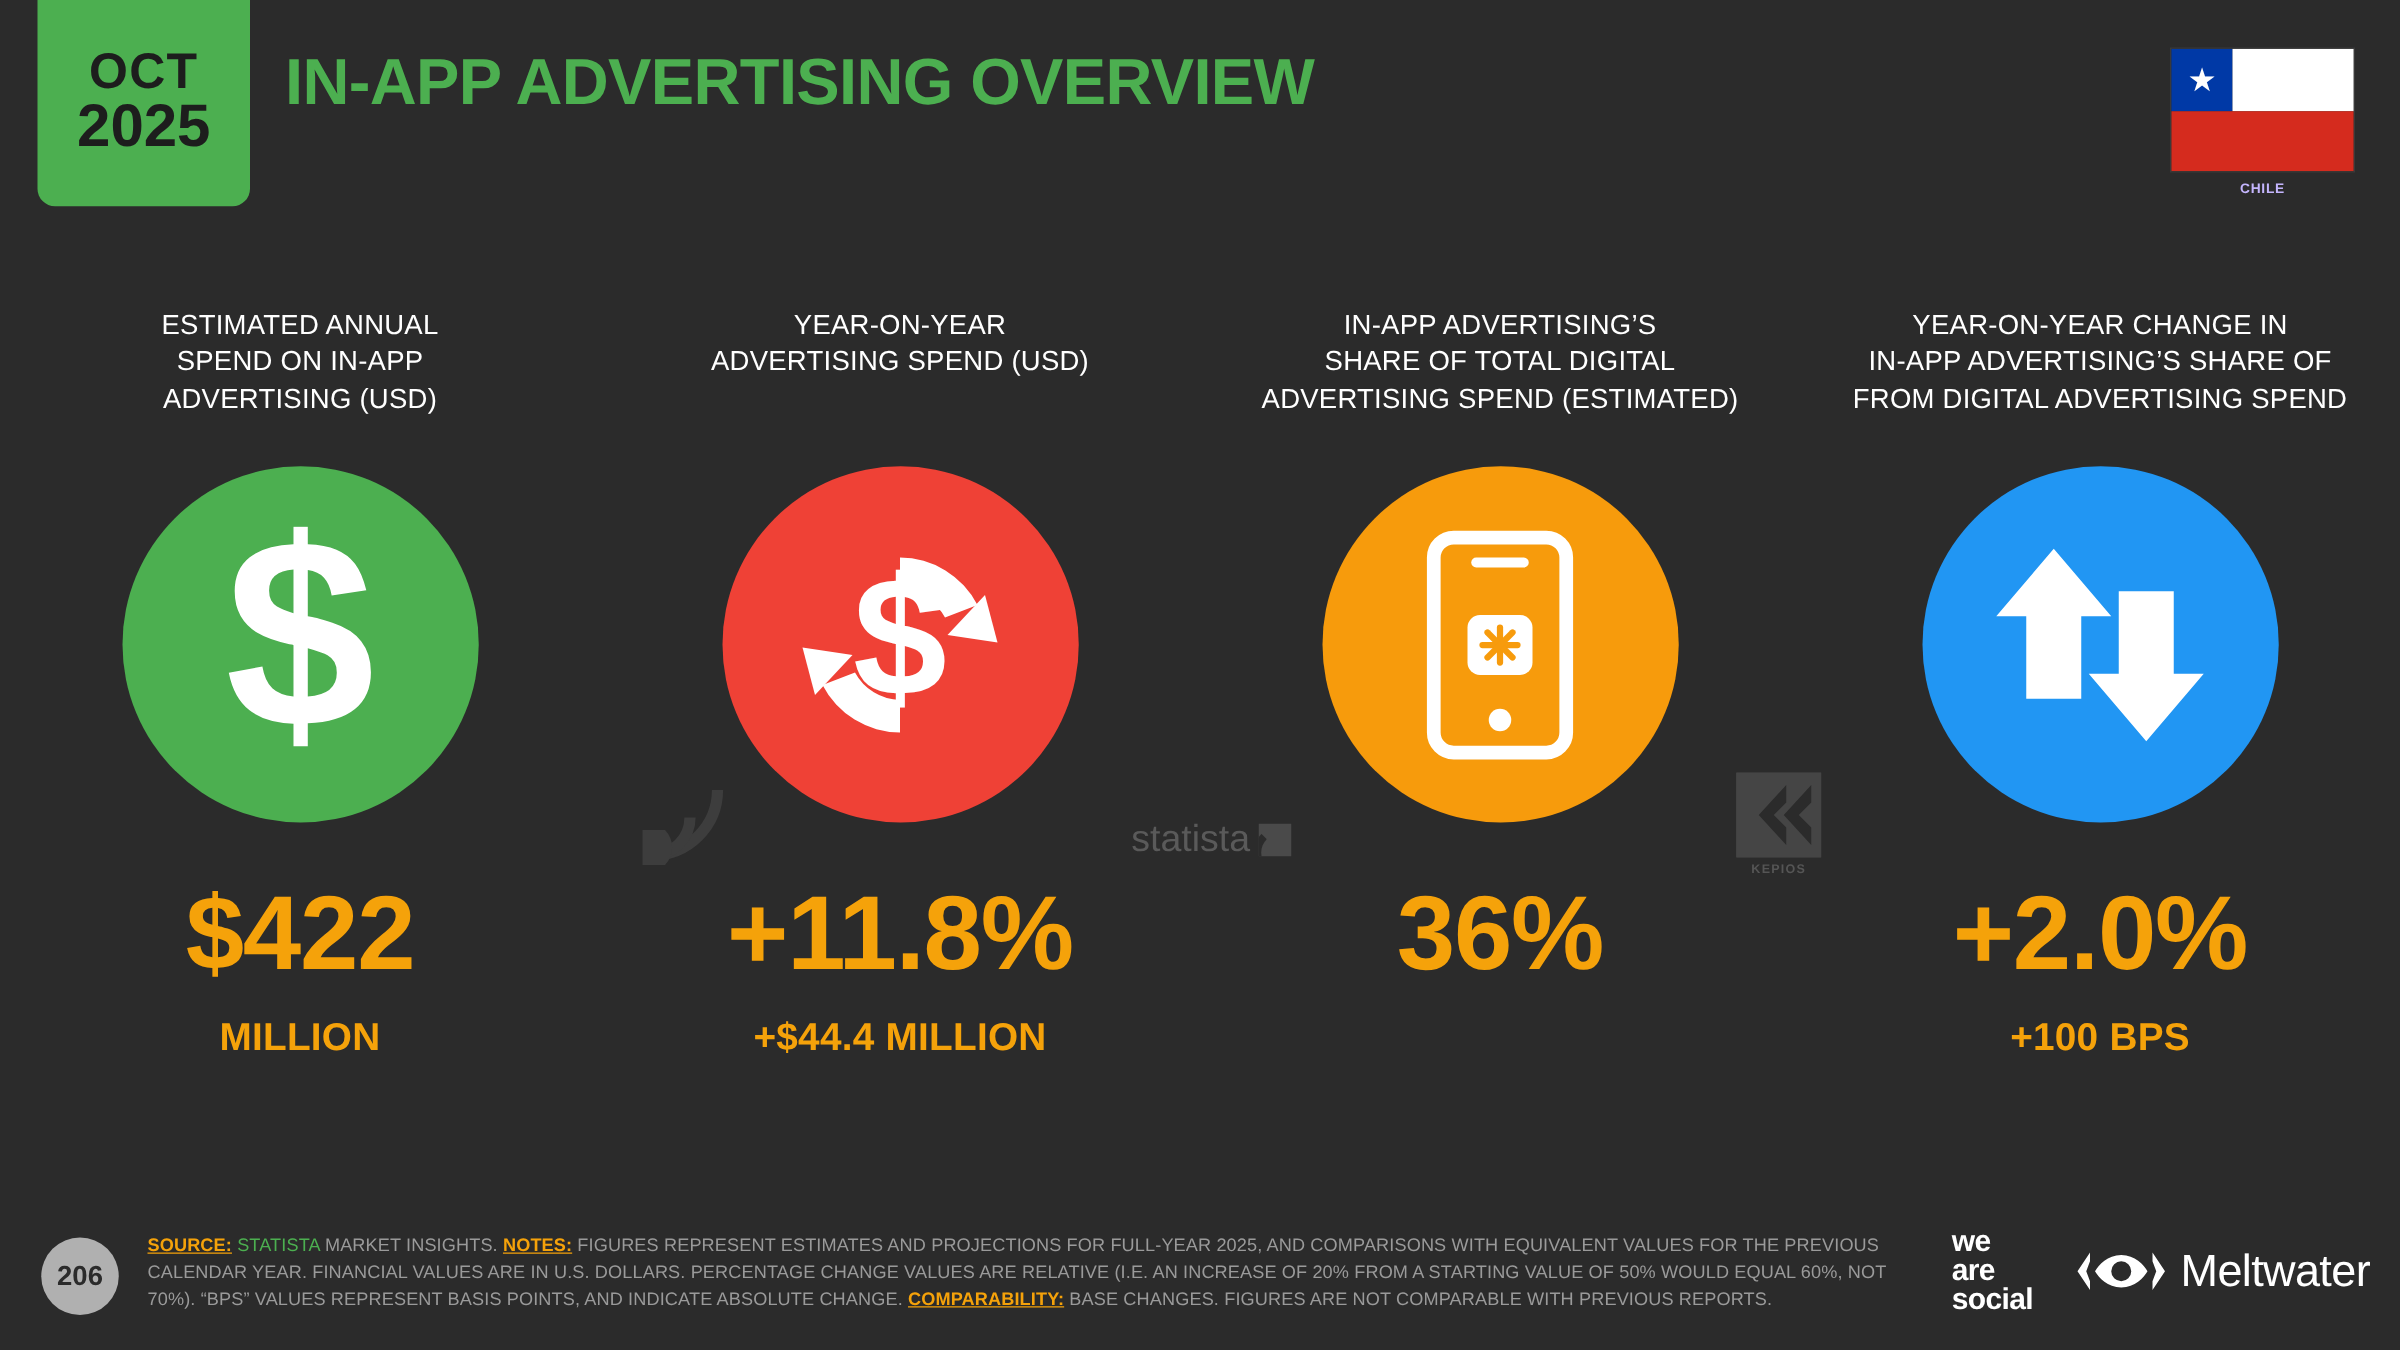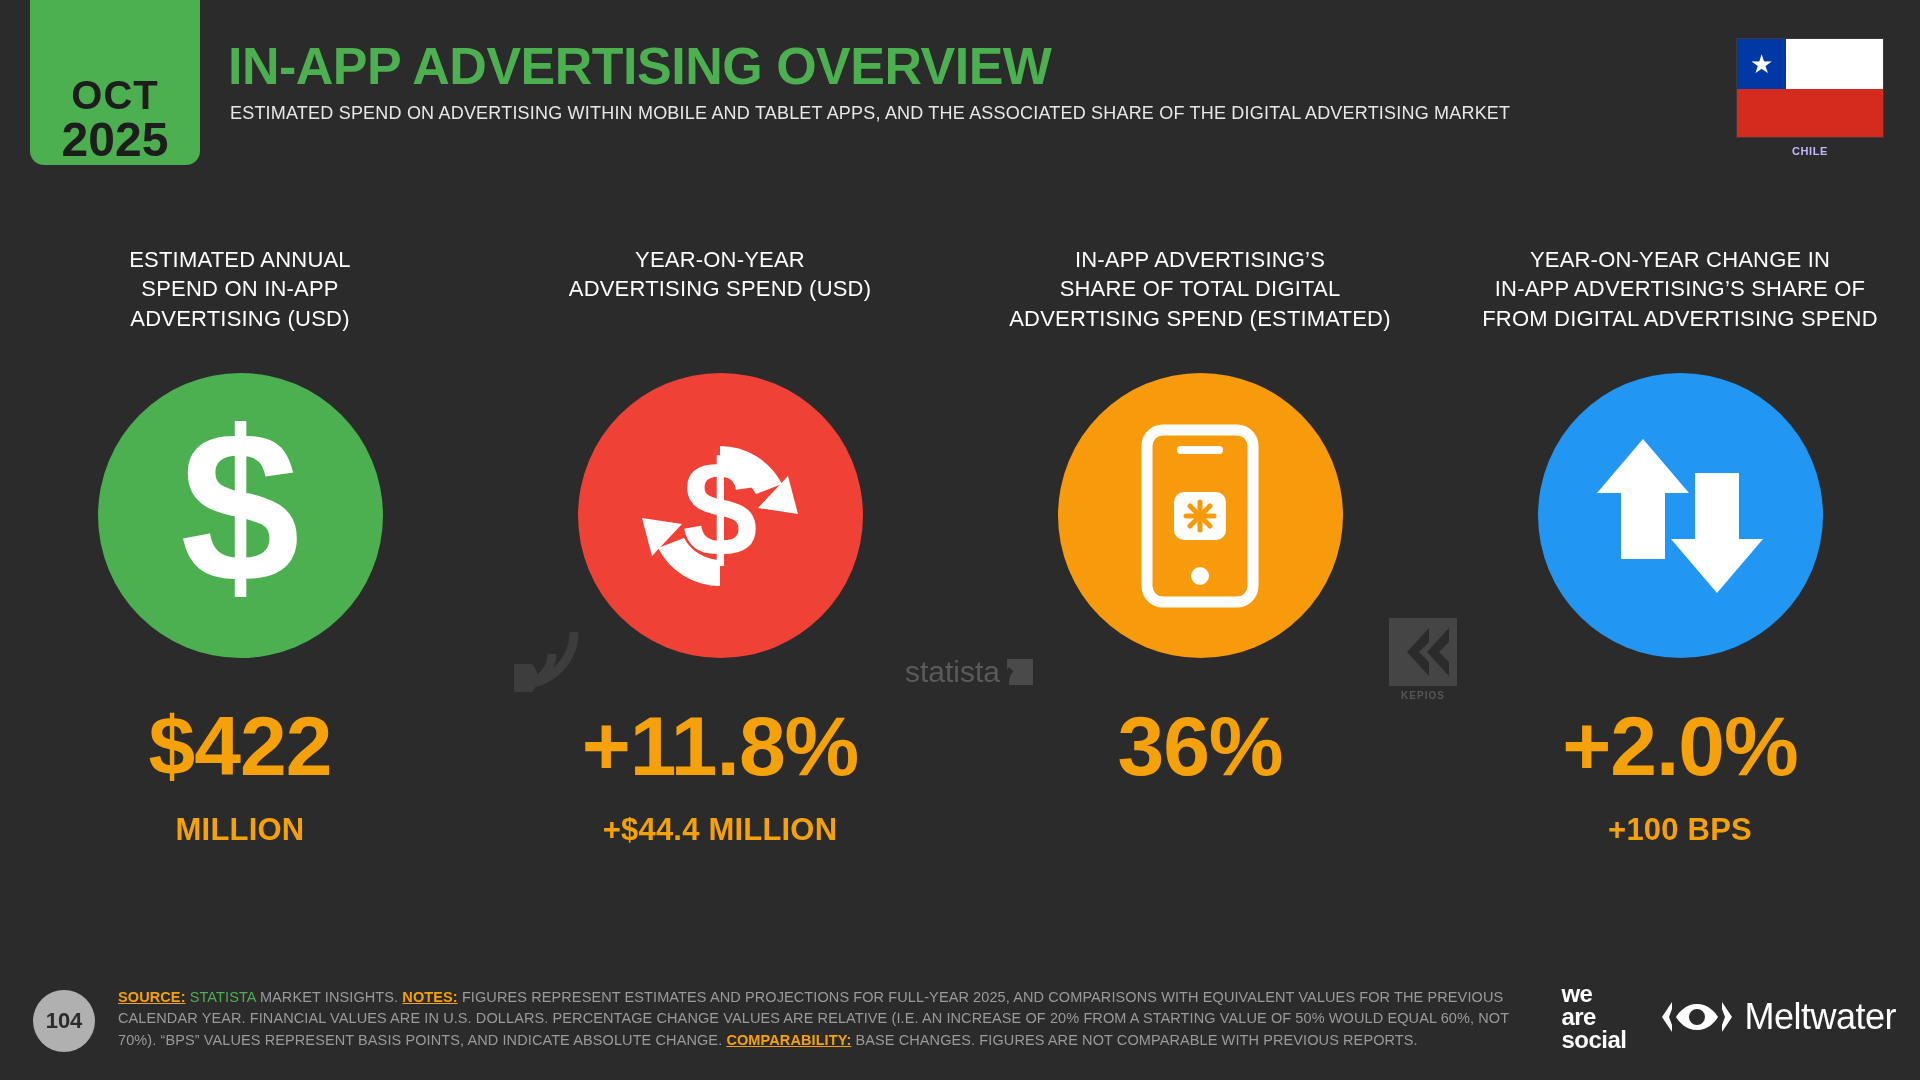--- a/index.html
+++ b/index.html
@@ -8,21 +8,21 @@
     background: #2b2b2b;
     font-family: "Liberation Sans", sans-serif;
     overflow: hidden;
   }
   .slide { position: relative; width: 1920px; height: 1080px; background: #2b2b2b; }
 
   
   .date-badge {
     position: absolute; left: 30px; top: 0; width: 170px; height: 165px;
     background: #4caf50; border-bottom-left-radius: 14px; border-bottom-right-radius: 14px;
-    display: flex; flex-direction: column; align-items: center; justify-content: flex-end;
+    display: flex; flex-direction: column; align-items: center; justify-content: center;
     color: #1d1d1d;
   }
   .date-badge .m { font-size: 40px; font-weight: bold; letter-spacing: 1px; line-height: 1.0; }
   .date-badge .y { font-size: 48px; font-weight: bold; letter-spacing: 0px; line-height: 1.05; }
 
   .title {
     position: absolute; left: 228px; top: 36px;
     font-size: 52px; font-weight: bold; color: #4caf50;
     letter-spacing: -0.5px; white-space: nowrap;
   }
@@ -110,21 +110,20 @@
 <body>
 
 <div class="slide">
 
   <div class="date-badge">
     <div class="m">OCT</div>
     <div class="y">2025</div>
   </div>
 
   <div class="title">IN-APP ADVERTISING OVERVIEW</div>
-  <div class="subtitle">ESTIMATED SPEND ON ADVERTISING WITHIN MOBILE AND TABLET APPS, AND THE ASSOCIATED SHARE OF THE DIGITAL ADVERTISING MARKET</div>
 
   <div class="flag-wrap">
     <div class="flag">
       <div class="blue"></div>
       <div class="white"></div>
       <div class="red"></div>
       <div class="star">★</div>
     </div>
     <div class="country">CHILE</div>
   </div>
@@ -230,21 +229,21 @@
       <svg width="68" height="68" viewBox="0 0 68 68" aria-hidden="true">
         <rect width="68" height="68" fill="#454545"></rect>
         <path d="M40 10 L18 34 L40 58 L40 44 L30 34 L40 24 Z" fill="#2b2b2b"></path>
         <path d="M60 10 L38 34 L60 58 L60 44 L50 34 L60 24 Z" fill="#2b2b2b"></path>
       </svg>
     </div>
     <div class="ktxt">KEPIOS</div>
   </div>
 
   <div class="footer">
-    <div class="pagebadge">104</div>
+    <div class="pagebadge">206</div>
 
     <div class="notes">
       <span class="lbl">SOURCE:</span>
       <span class="lbl-green">STATISTA</span>
       <span>MARKET INSIGHTS.</span>
       <span class="lbl">NOTES:</span>
       <span>FIGURES REPRESENT ESTIMATES AND PROJECTIONS FOR FULL-YEAR 2025, AND COMPARISONS WITH EQUIVALENT VALUES FOR THE PREVIOUS CALENDAR YEAR. FINANCIAL VALUES ARE IN U.S. DOLLARS. PERCENTAGE CHANGE VALUES ARE RELATIVE (I.E. AN INCREASE OF 20% FROM A STARTING VALUE OF 50% WOULD EQUAL 60%, NOT 70%). “BPS” VALUES REPRESENT BASIS POINTS, AND INDICATE ABSOLUTE CHANGE.</span>
       <span class="lbl">COMPARABILITY:</span>
       <span>BASE CHANGES. FIGURES ARE NOT COMPARABLE WITH PREVIOUS REPORTS.</span>
     </div>

